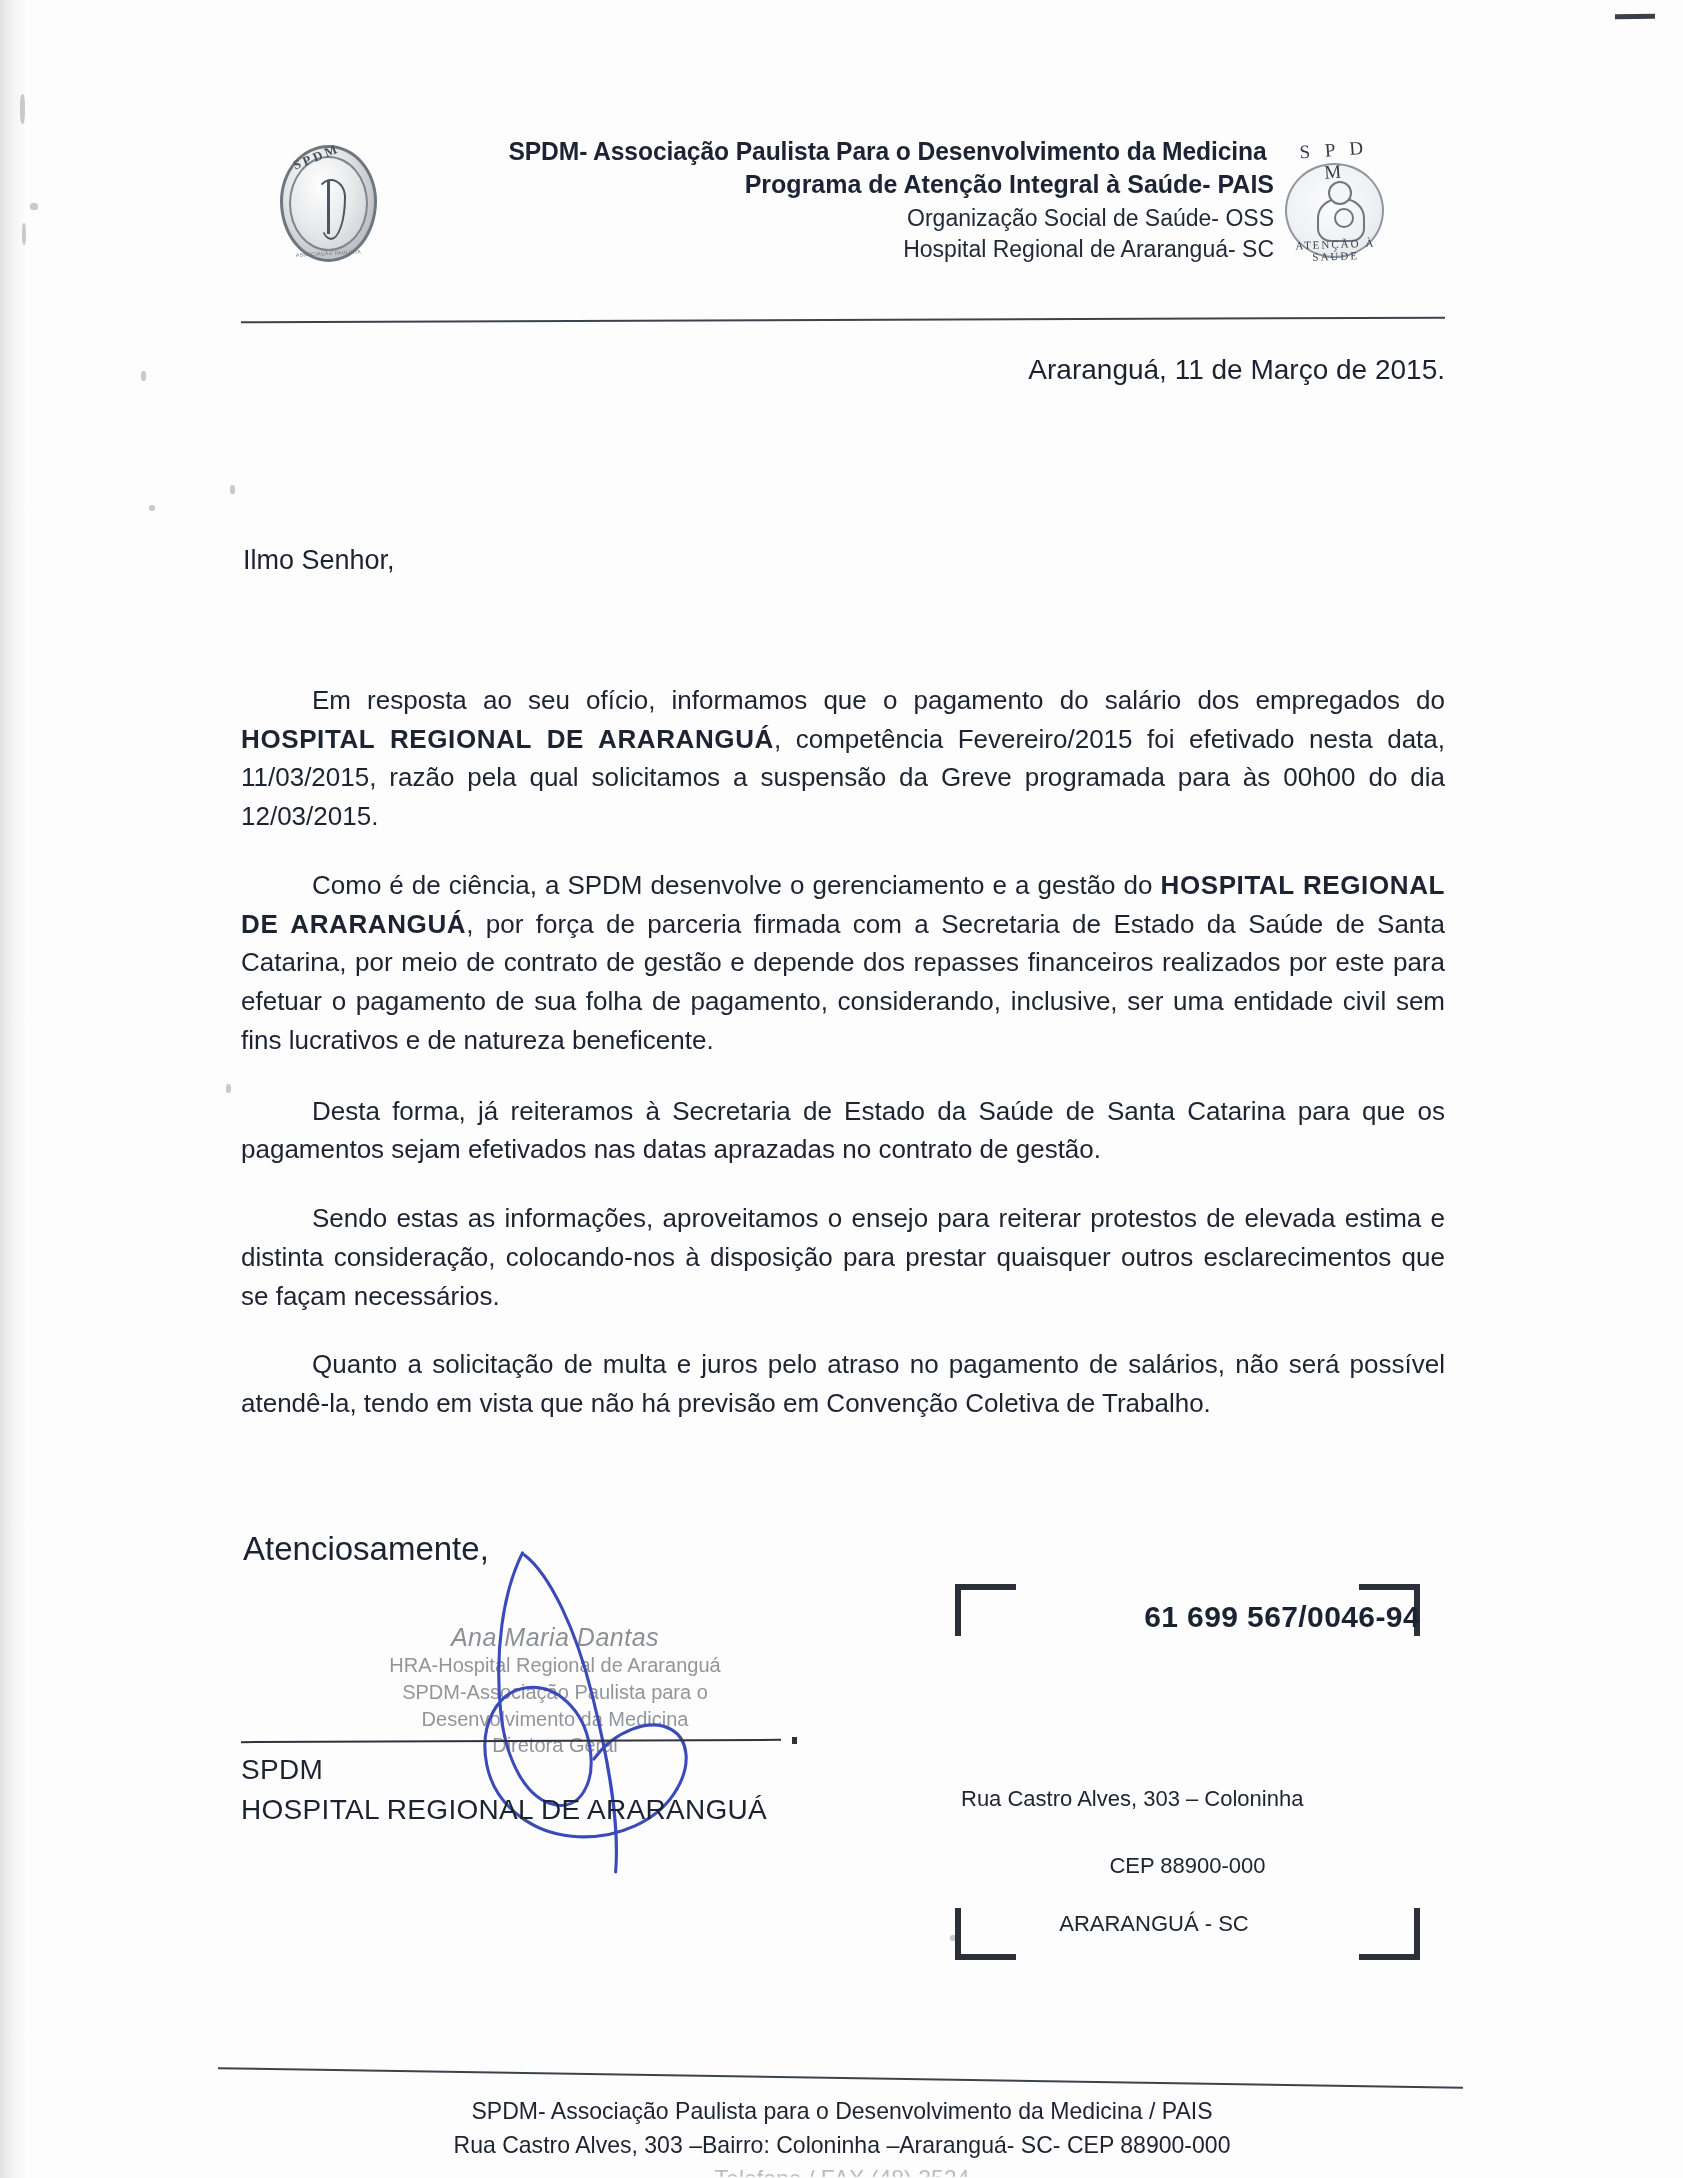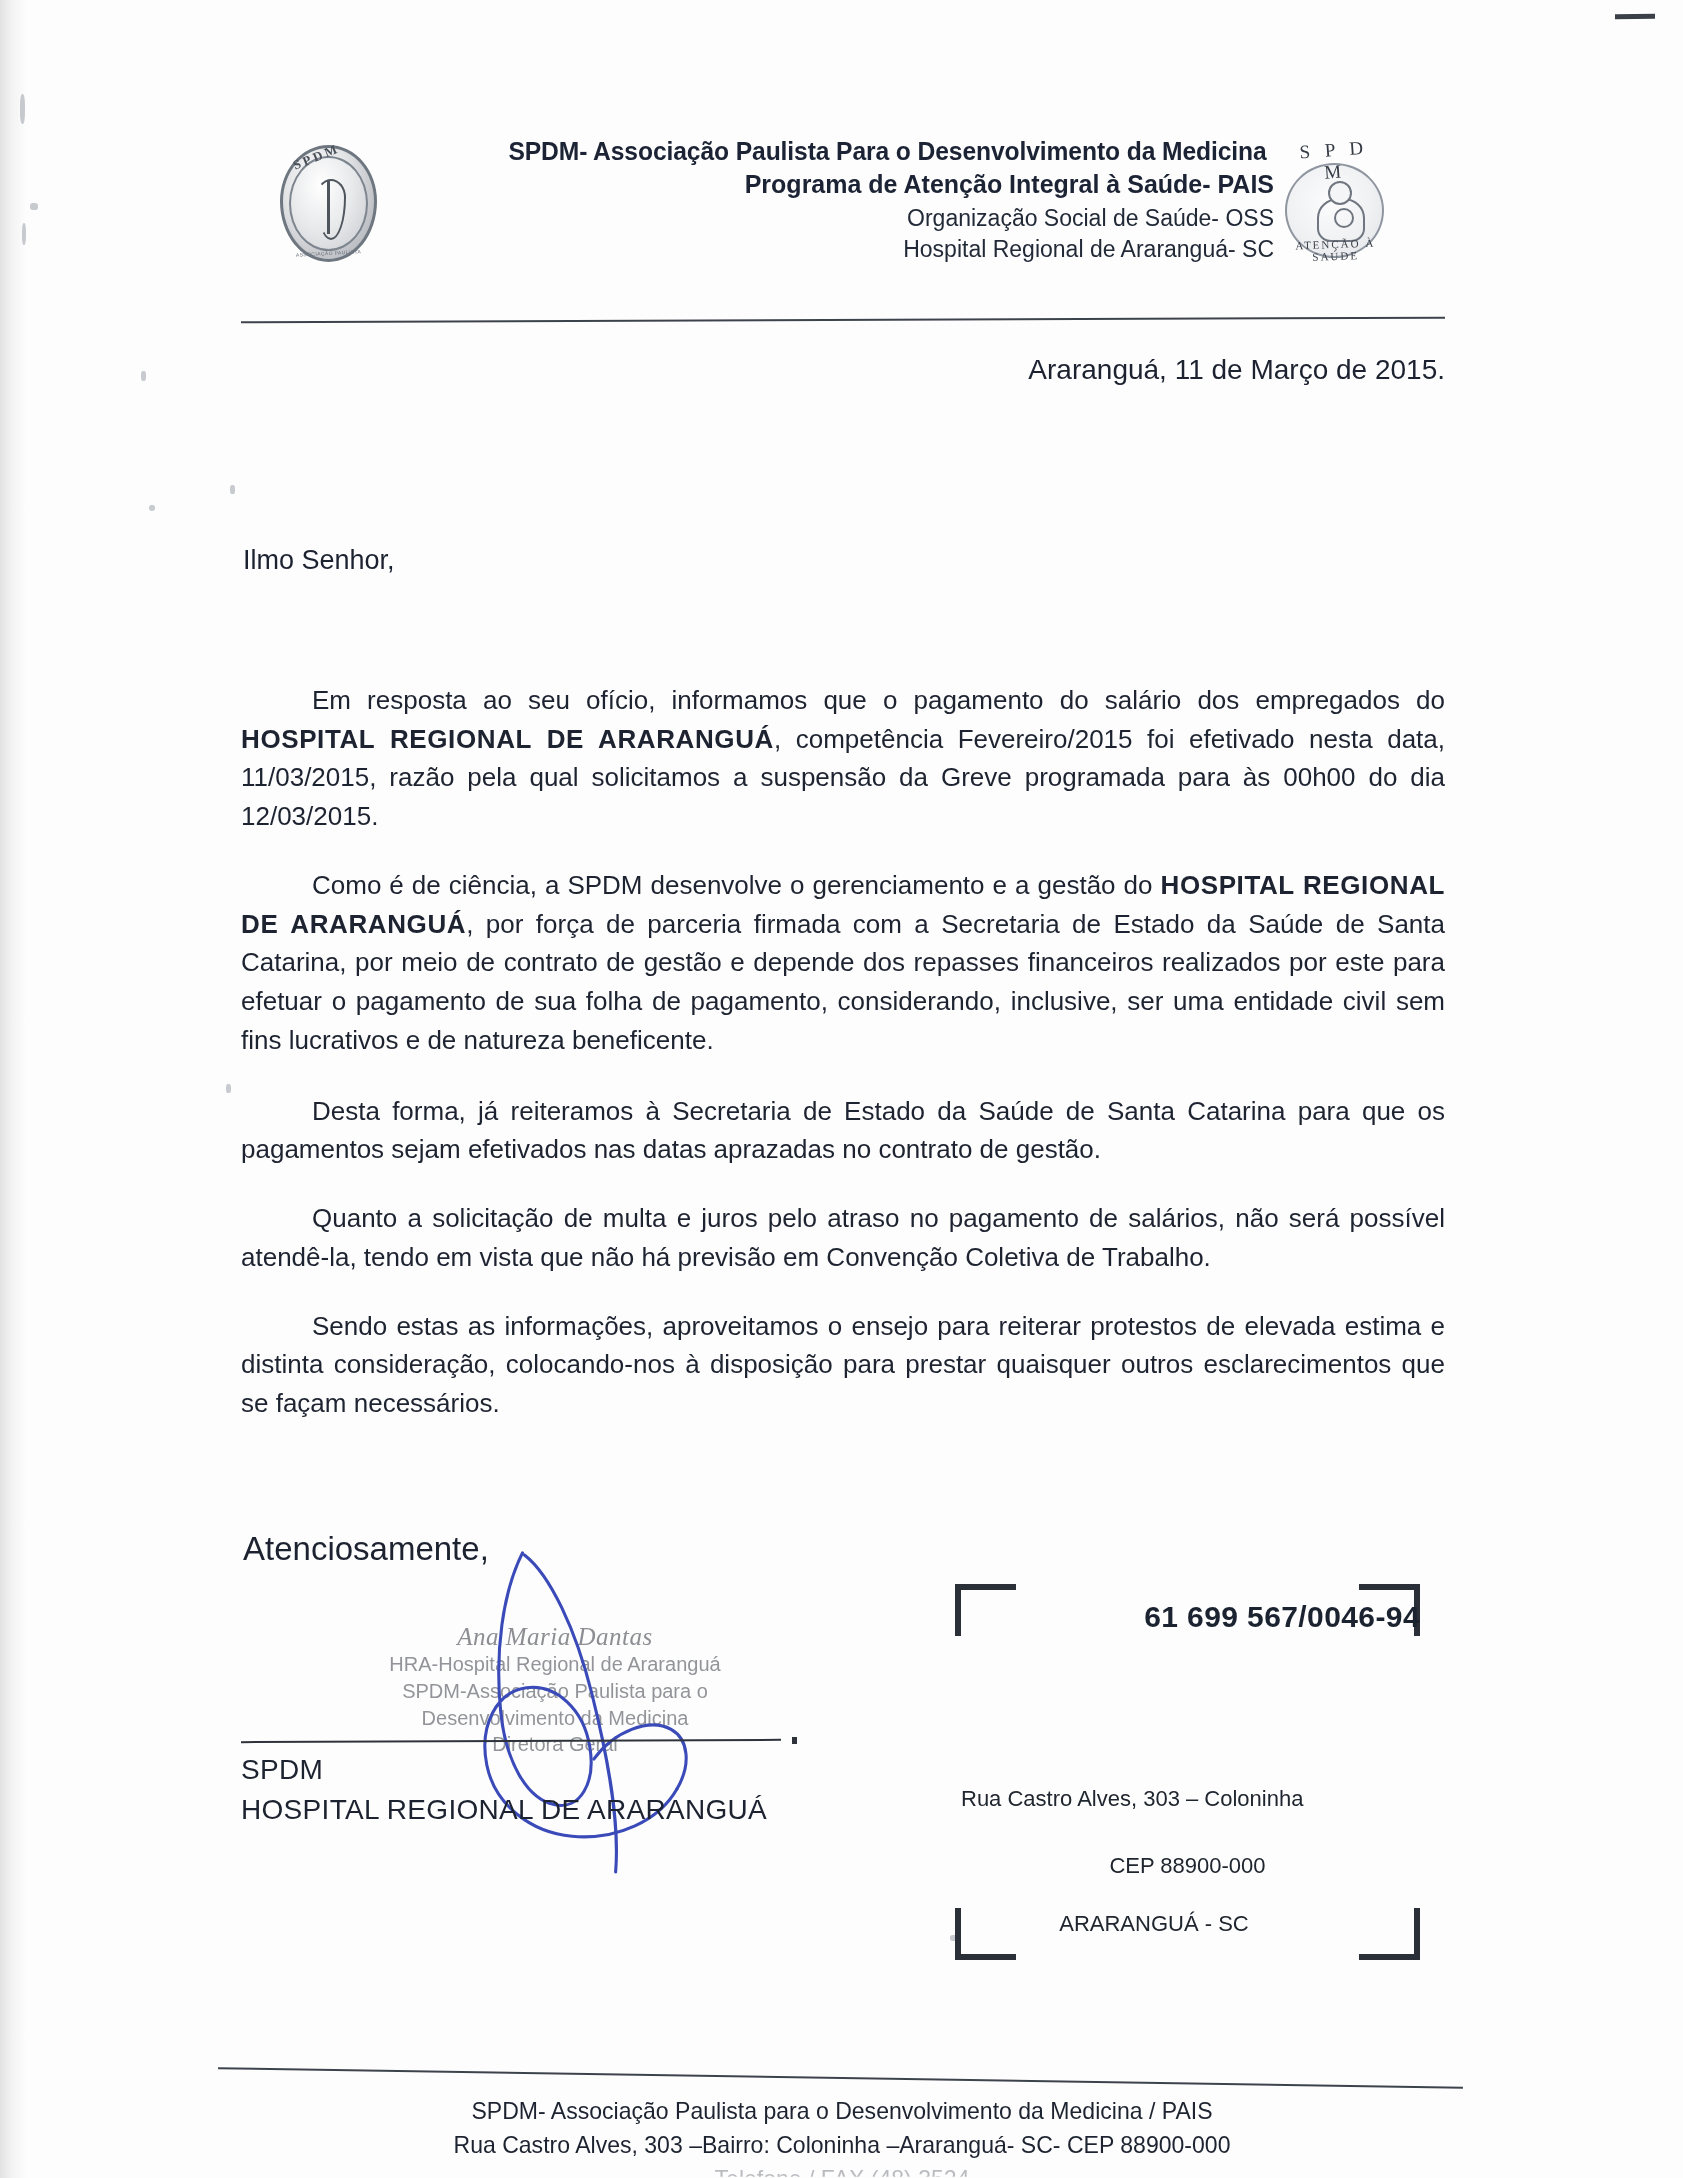--- a/index.html
+++ b/index.html
@@ -262,21 +262,21 @@
   }
   .stamp {
     position: absolute;
     left: 342px; top: 1623px;
     width: 426px;
     text-align: center;
     color: #8d8f93;
     opacity: .92;
   }
   .stamp .sname {
-    font-family: Liberation Serif, serif;
+    font-family: Liberation Sans, sans-serif;
     font-style: italic;
     font-size: 25px;
     letter-spacing: 0.5px;
     color: #83858a;
   }
   .stamp .sline {
     font-size: 20px;
     line-height: 1.34;
     color: #8a8c91;
   }
@@ -451,23 +451,23 @@
 
   <div class="greeting">Ilmo Senhor,</div>
 
   <div class="body-col">
     <p class="para p1"><span>Em resposta ao seu ofício, informamos que o pagamento do salário dos empregados do </span><b>HOSPITAL REGIONAL DE ARARANGUÁ</b><span>, competência Fevereiro/2015 foi efetivado nesta data, 11/03/2015, razão pela qual solicitamos a suspensão da Greve programada para às 00h00 do dia 12/03/2015.</span></p>
 
     <p class="para p2"><span>Como é de ciência, a SPDM desenvolve o gerenciamento e a gestão do </span><b>HOSPITAL REGIONAL DE ARARANGUÁ</b><span>, por força de parceria firmada com a Secretaria de Estado da Saúde de Santa Catarina, por meio de contrato de gestão e depende dos repasses financeiros realizados por este para efetuar o pagamento de sua folha de pagamento, considerando, inclusive, ser uma entidade civil sem fins lucrativos e de natureza beneficente.</span></p>
 
     <p class="para">Desta forma, já reiteramos à Secretaria de Estado da Saúde de Santa Catarina para que os pagamentos sejam efetivados nas datas aprazadas no contrato de gestão.</p>
 
+    <p class="para">Sendo estas as informações, aproveitamos o ensejo para reiterar protestos de elevada estima e distinta consideração, colocando-nos à disposição para prestar quaisquer outros esclarecimentos que se façam necessários.</p>
+
     <p class="para">Quanto a solicitação de multa e juros pelo atraso no pagamento de salários, não será possível atendê-la, tendo em vista que não há previsão em Convenção Coletiva de Trabalho.</p>
-
-    <p class="para">Sendo estas as informações, aproveitamos o ensejo para reiterar protestos de elevada estima e distinta consideração, colocando-nos à disposição para prestar quaisquer outros esclarecimentos que se façam necessários.</p>
   </div>
 
   <div class="sig-hello">Atenciosamente,</div>
 
   <div class="stamp">
     <div class="sname">Ana Maria Dantas</div>
     <div class="sline">HRA-Hospital Regional de Araranguá</div>
     <div class="sline">SPDM-Associação Paulista para o</div>
     <div class="sline">Desenvolvimento da Medicina</div>
     <div class="sline">Diretora Geral</div>

